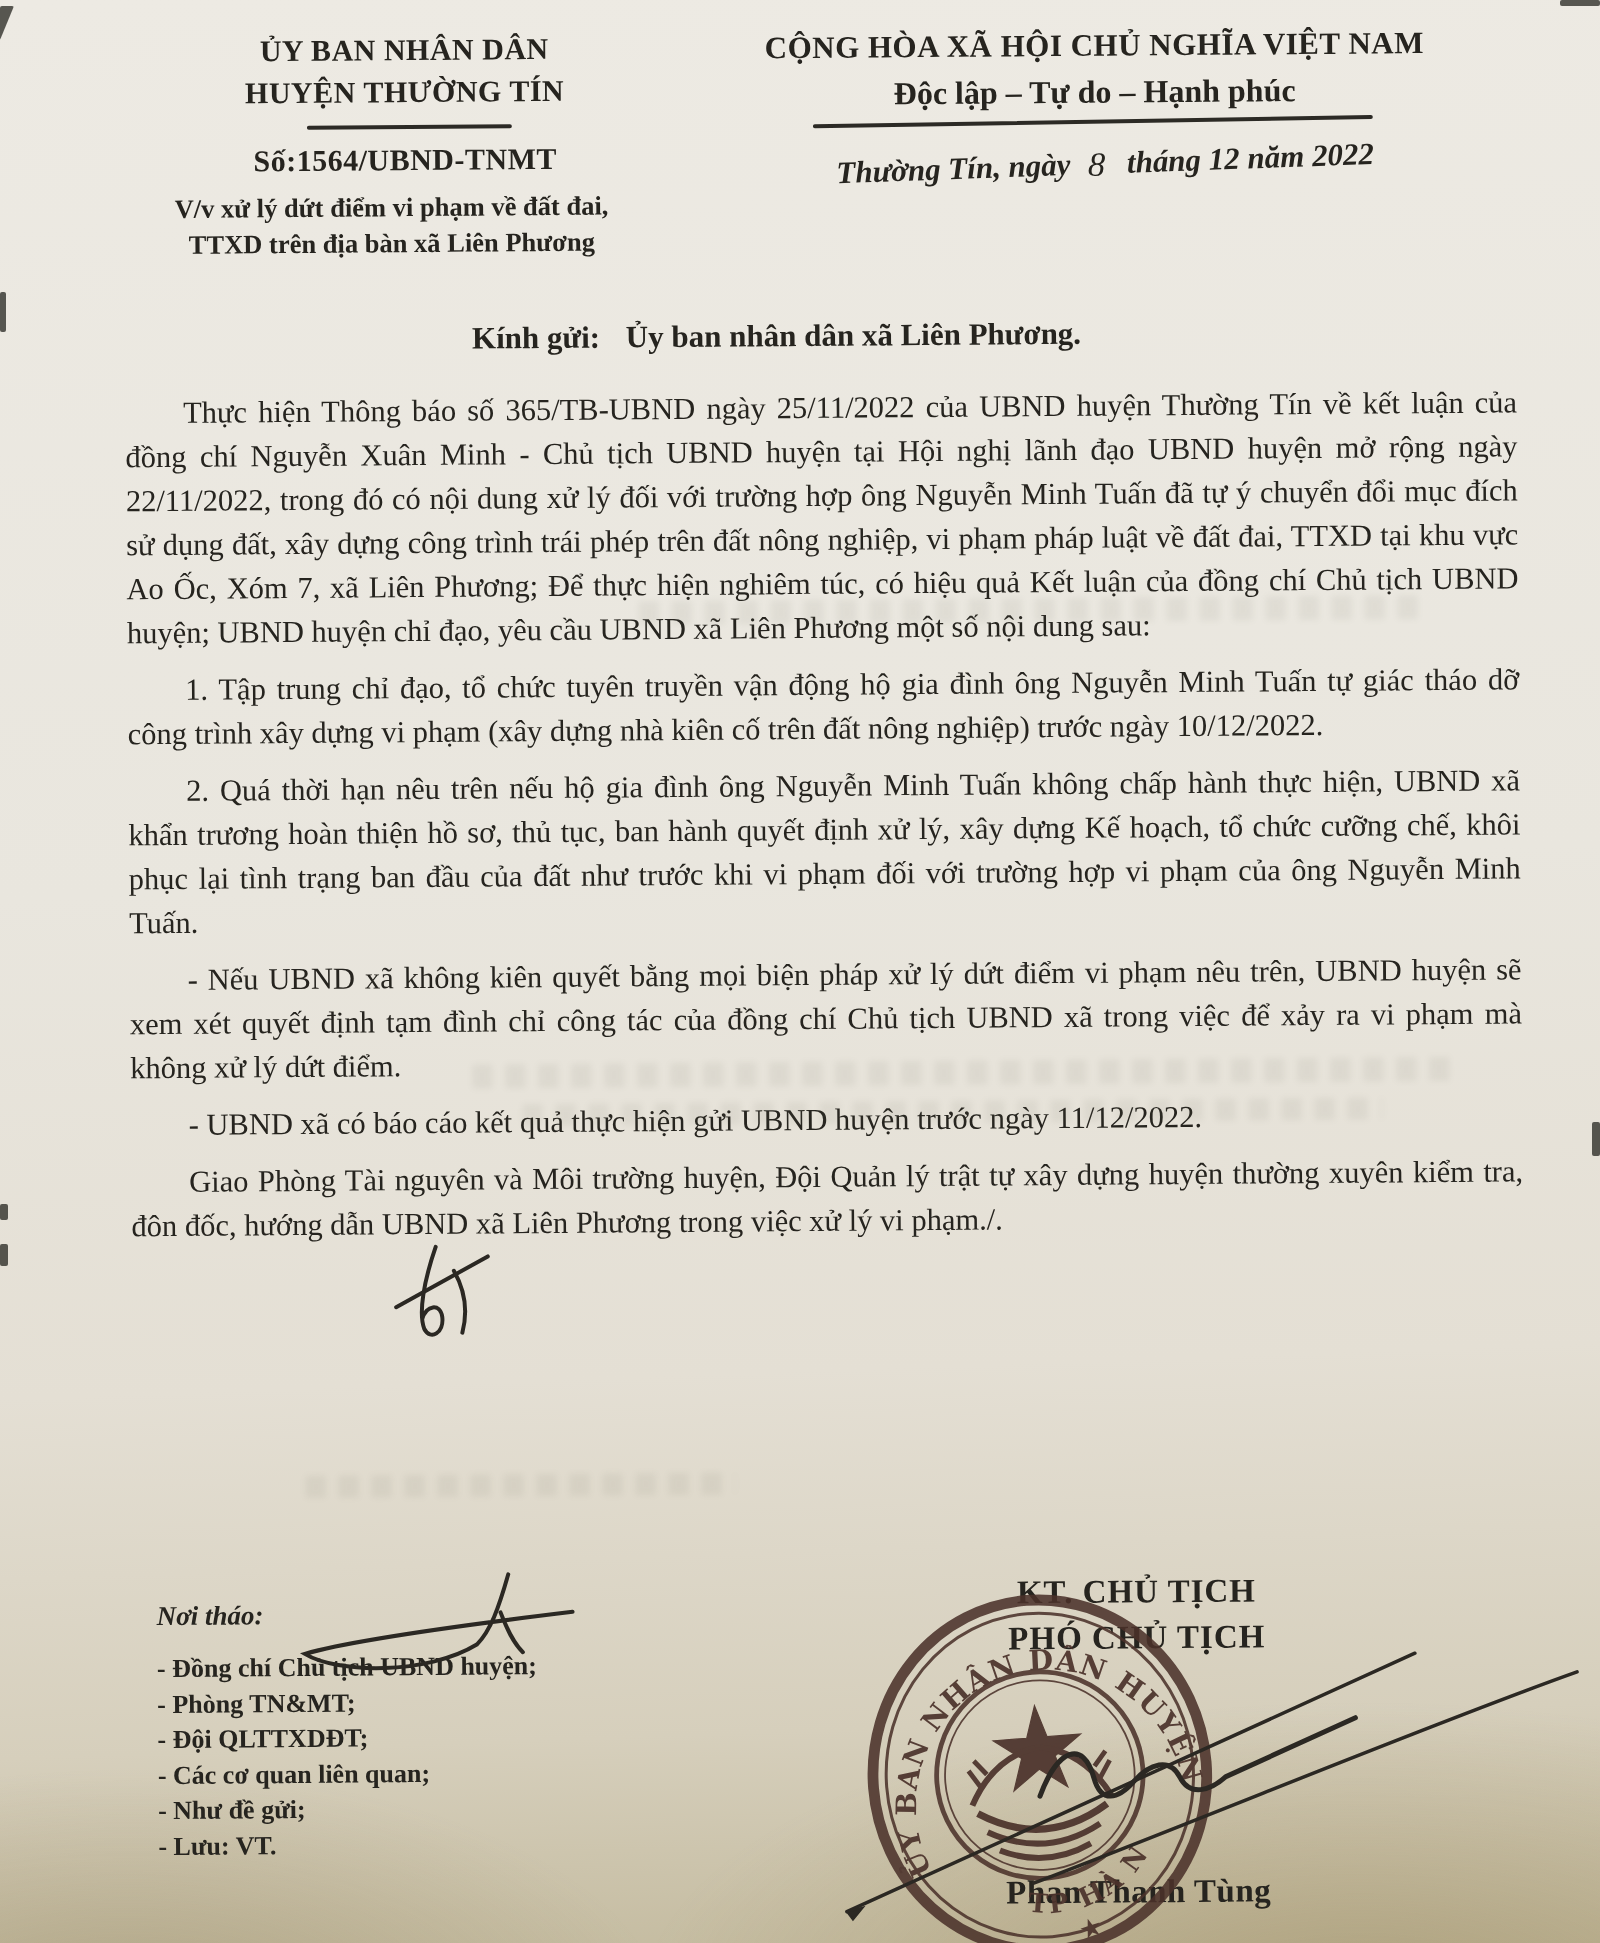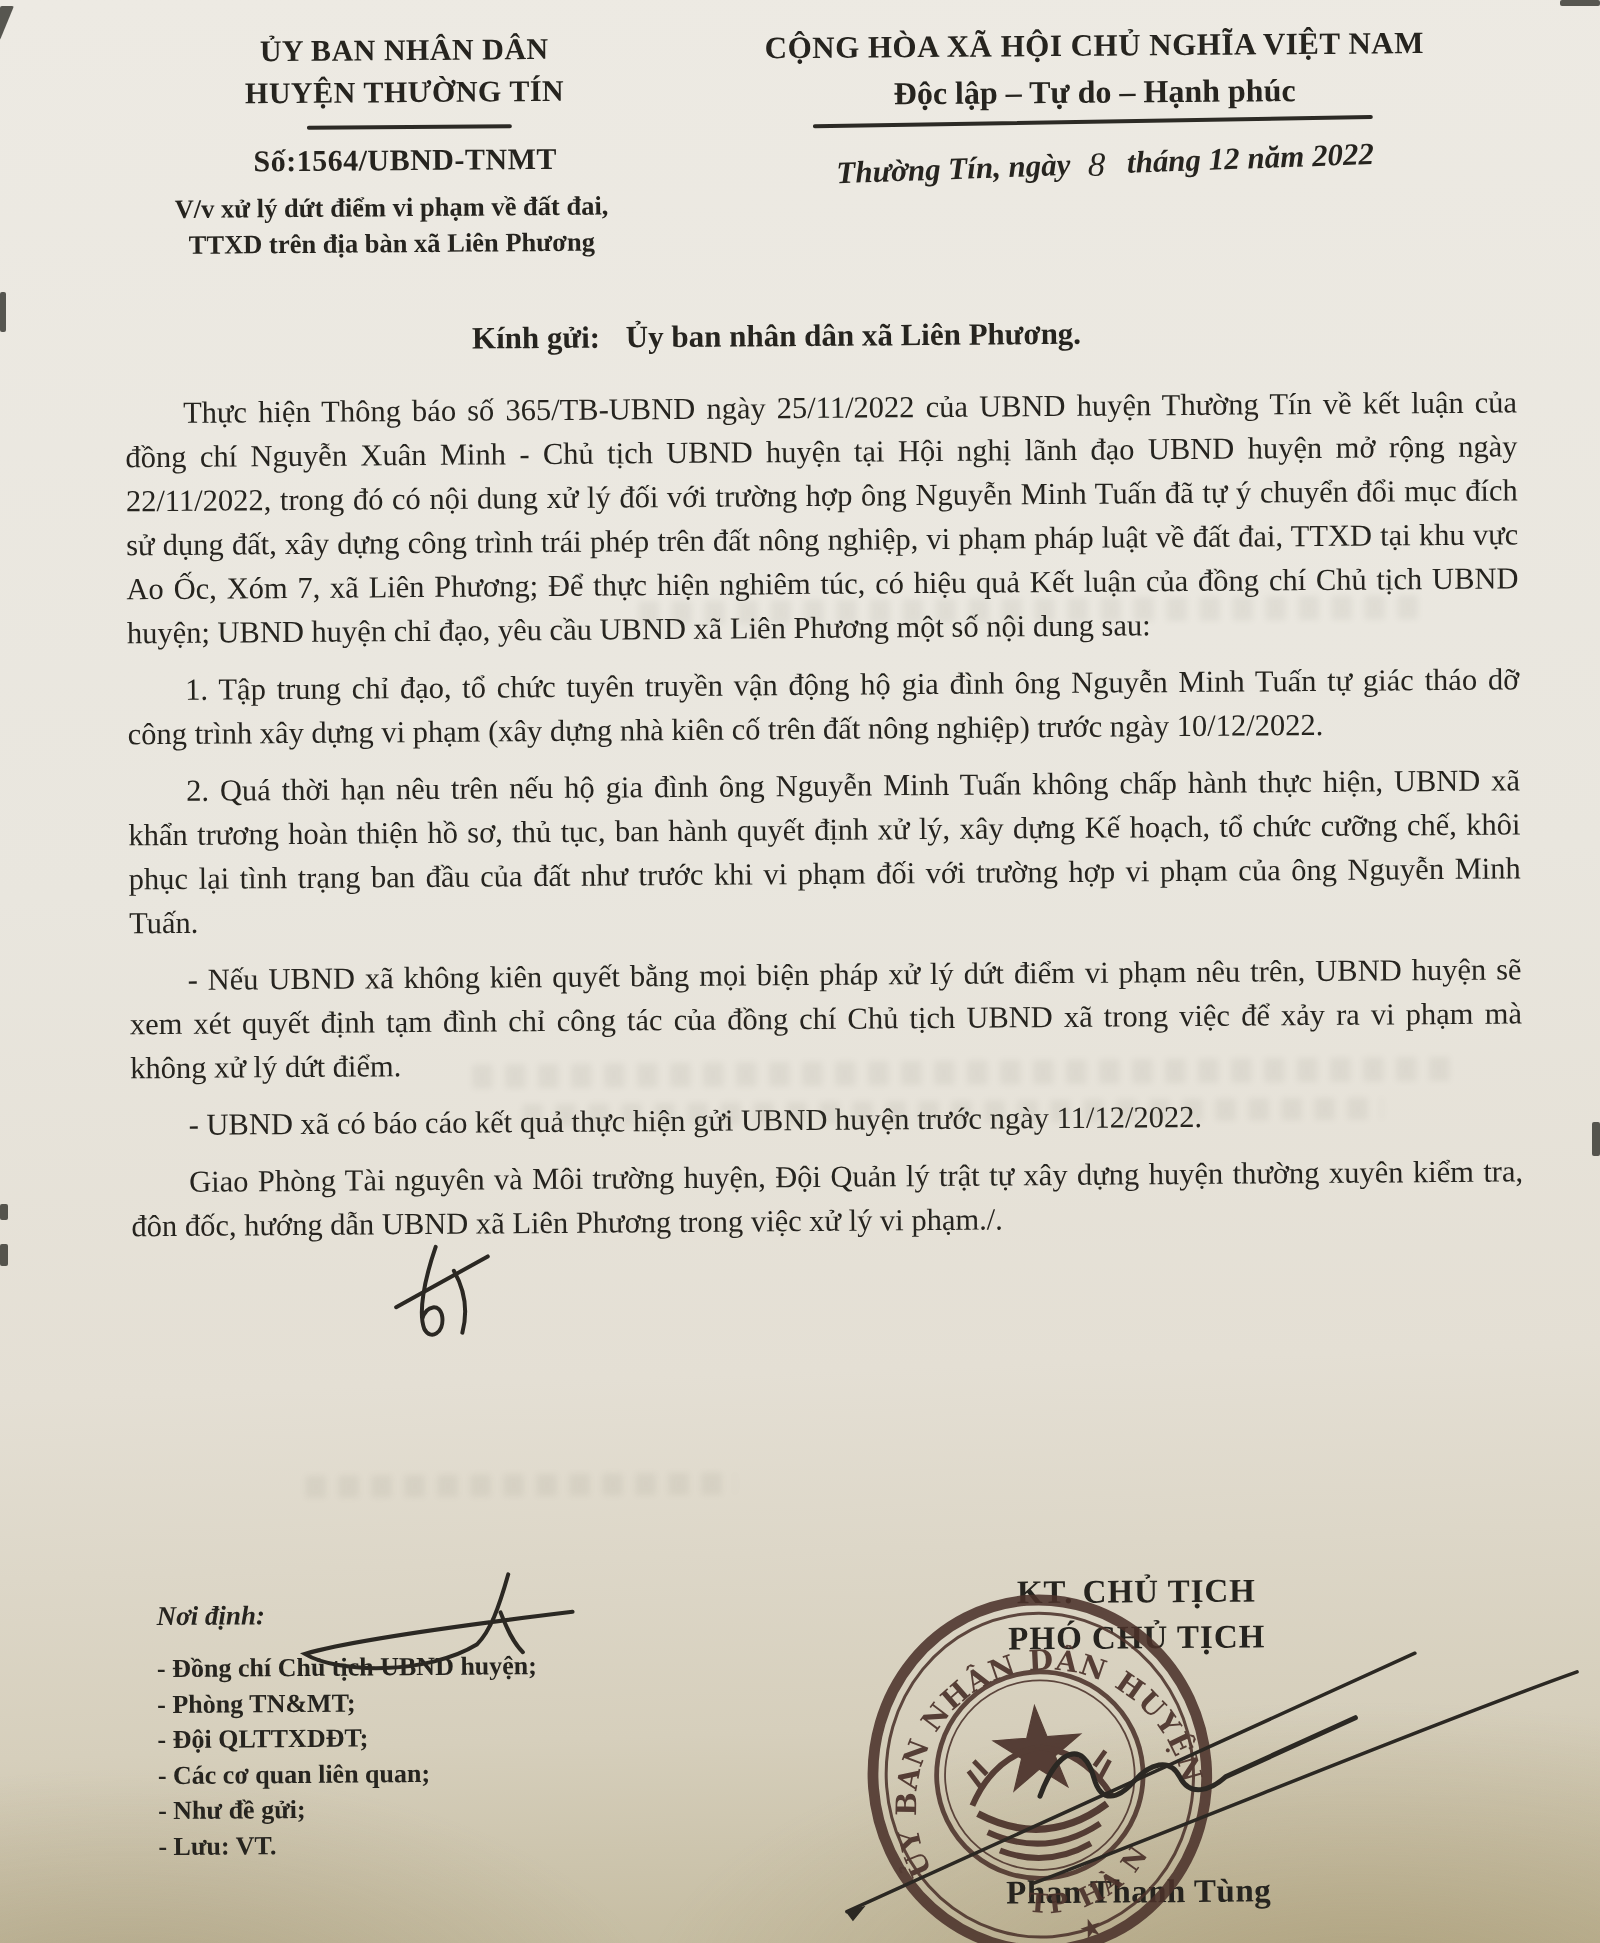--- a/index.html
+++ b/index.html
@@ -89,21 +89,21 @@
 
   <div class="abs bodytext">
     <p>Thực hiện Thông báo số 365/TB-UBND ngày 25/11/2022 của UBND huyện Thường Tín về kết luận của đồng chí Nguyễn Xuân Minh - Chủ tịch UBND huyện tại Hội nghị lãnh đạo UBND huyện mở rộng ngày 22/11/2022, trong đó có nội dung xử lý đối với trường hợp ông Nguyễn Minh Tuấn đã tự ý chuyển đổi mục đích sử dụng đất, xây dựng công trình trái phép trên đất nông nghiệp, vi phạm pháp luật về đất đai, TTXD tại khu vực Ao Ốc, Xóm 7, xã Liên Phương; Để thực hiện nghiêm túc, có hiệu quả Kết luận của đồng chí Chủ tịch UBND huyện; UBND huyện chỉ đạo, yêu cầu UBND xã Liên Phương một số nội dung sau:</p>
     <p>1. Tập trung chỉ đạo, tổ chức tuyên truyền vận động hộ gia đình ông Nguyễn Minh Tuấn tự giác tháo dỡ công trình xây dựng vi phạm (xây dựng nhà kiên cố trên đất nông nghiệp) trước ngày 10/12/2022.</p>
     <p>2. Quá thời hạn nêu trên nếu hộ gia đình ông Nguyễn Minh Tuấn không chấp hành thực hiện, UBND xã khẩn trương hoàn thiện hồ sơ, thủ tục, ban hành quyết định xử lý, xây dựng Kế hoạch, tổ chức cưỡng chế, khôi phục lại tình trạng ban đầu của đất như trước khi vi phạm đối với trường hợp vi phạm của ông Nguyễn Minh Tuấn.</p>
     <p>- Nếu UBND xã không kiên quyết bằng mọi biện pháp xử lý dứt điểm vi phạm nêu trên, UBND huyện sẽ xem xét quyết định tạm đình chỉ công tác của đồng chí Chủ tịch UBND xã trong việc để xảy ra vi phạm mà không xử lý dứt điểm.</p>
     <p>- UBND xã có báo cáo kết quả thực hiện gửi UBND huyện trước ngày 11/12/2022.</p>
     <p class="last">Giao Phòng Tài nguyên và Môi trường huyện, Đội Quản lý trật tự xây dựng huyện thường xuyên kiểm tra, đôn đốc, hướng dẫn UBND xã Liên Phương trong việc xử lý vi phạm./.</p>
   </div>
 
-  <div class="abs recipients-label b">Nơi định:</div>
+  <div class="abs recipients-label b">Nơi tháo:</div>
   <div class="abs recipients">
     <div>- Đồng chí Chủ tịch UBND huyện;</div>
     <div>- Phòng TN&amp;MT;</div>
     <div>- Đội QLTTXDĐT;</div>
     <div>- Các cơ quan liên quan;</div>
     <div>- Như đề gửi;</div>
     <div>- Lưu: VT.</div>
   </div>
 
   <div class="abs sig-title1 ctr b">KT. CHỦ TỊCH</div>

